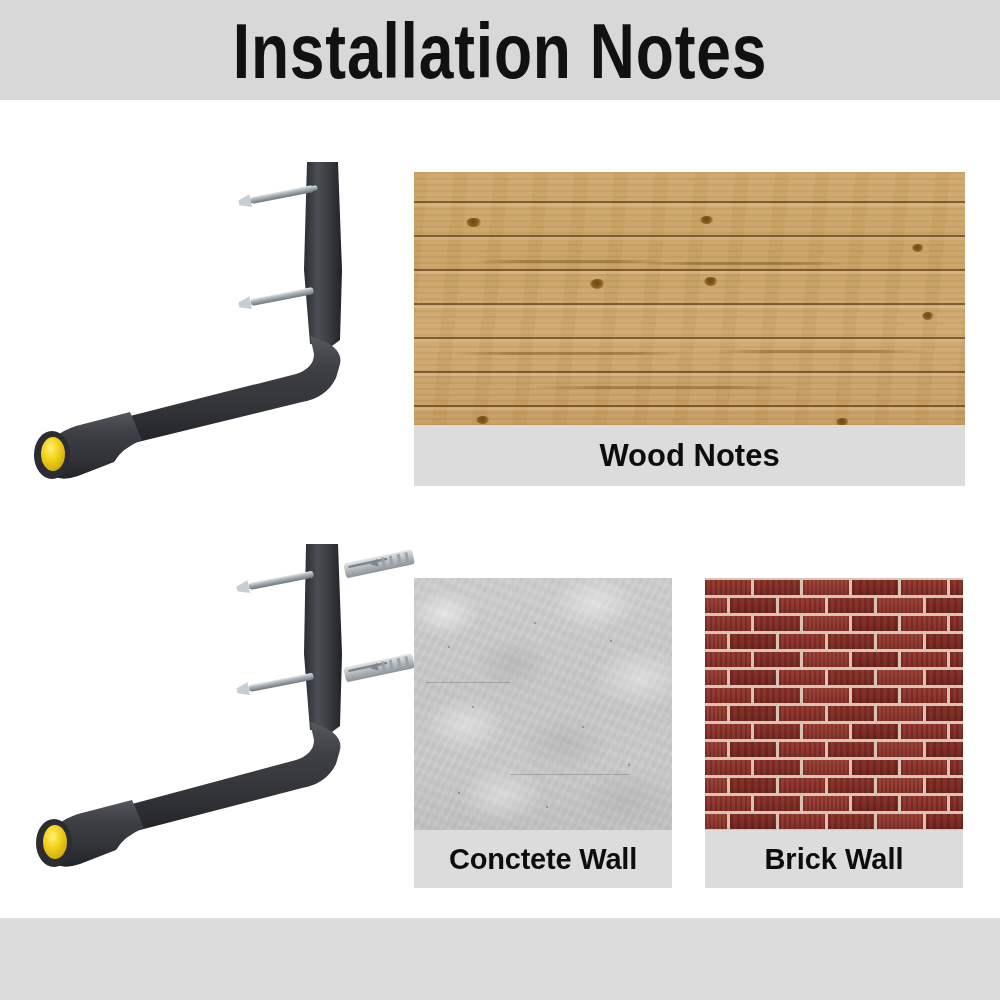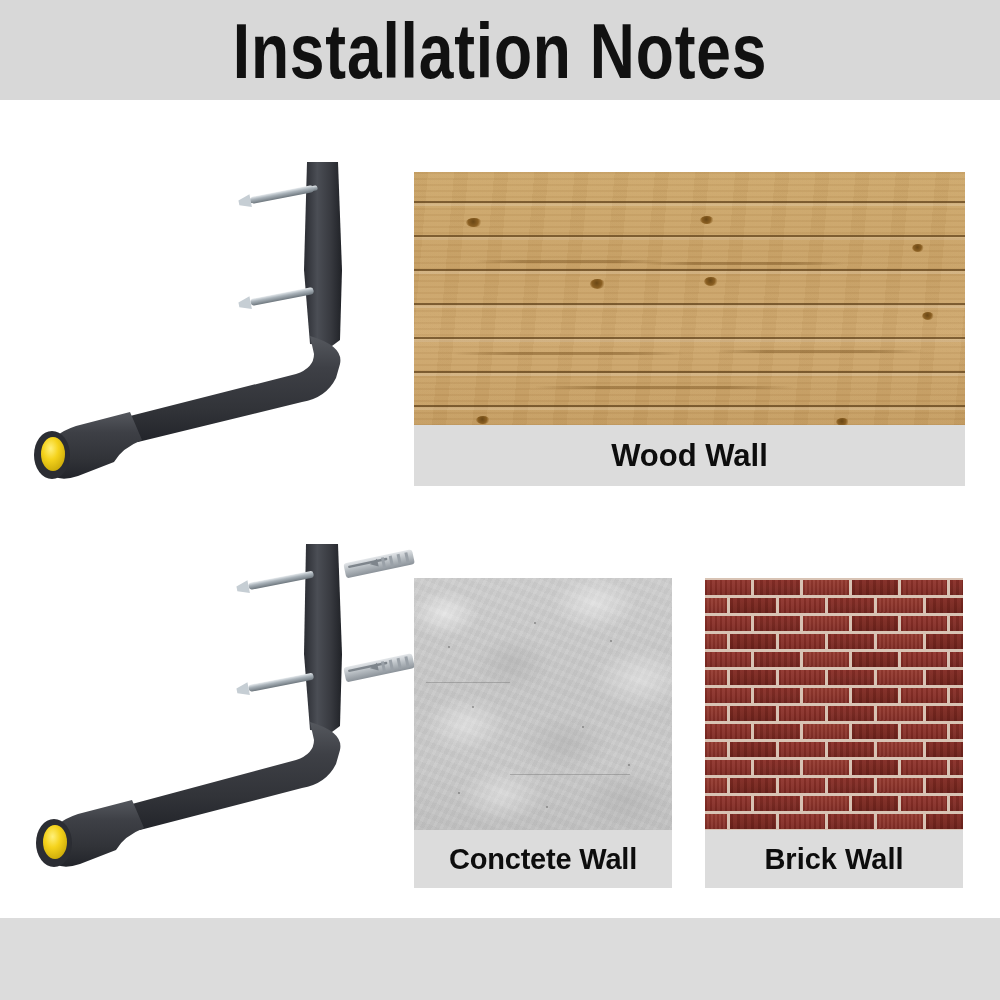--- a/index.html
+++ b/index.html
@@ -391,21 +391,21 @@
       <div class="wood-knot" style="left:498px; top:72px;  width:12px; height:8px;"></div>
       <div class="wood-knot" style="left:508px; top:140px; width:12px; height:8px;"></div>
       <div class="wood-knot" style="left:62px;  top:244px; width:14px; height:8px;"></div>
       <div class="wood-knot" style="left:422px; top:246px; width:13px; height:8px;"></div>
       <div class="wood-streak" style="left:60px;  top:88px;  width:190px;"></div>
       <div class="wood-streak" style="left:230px; top:90px;  width:200px;"></div>
       <div class="wood-streak" style="left:40px;  top:180px; width:230px;"></div>
       <div class="wood-streak" style="left:300px; top:178px; width:210px;"></div>
       <div class="wood-streak" style="left:120px; top:214px; width:260px;"></div>
     </div>
-    <div class="wall-label">Wood Wall</div>
+    <div class="wall-label">Wood Notes</div>
   </div>
 
   <div class="wall-card" id="card-brick">
     <div class="wall-texture">
       <div class="brick-fill" id="brick-fill">
           <div class="brick-row" style="top: 2px;">
             <div class="brick" style="left: 0px; width: 46px;"></div>
             <div class="brick v1" style="left: 49px; width: 46px;"></div>
             <div class="brick v2" style="left: 98px; width: 46px;"></div>
             <div class="brick v3" style="left: 147px; width: 46px;"></div>

